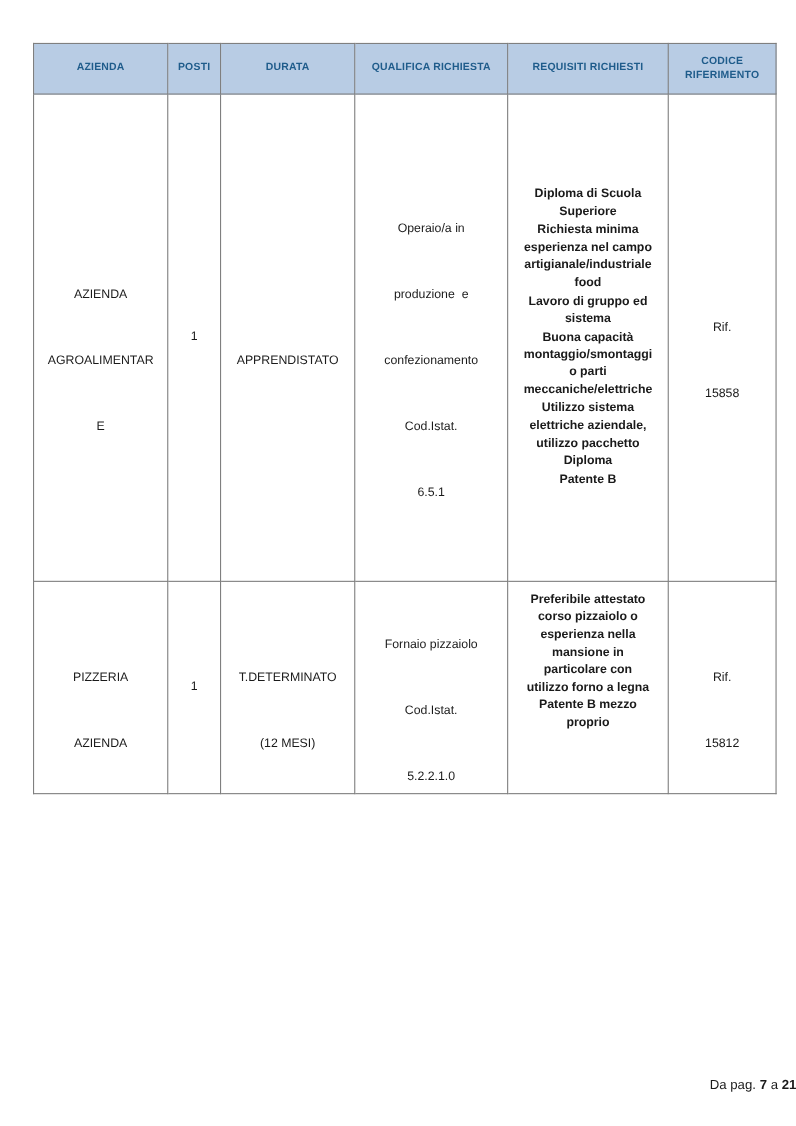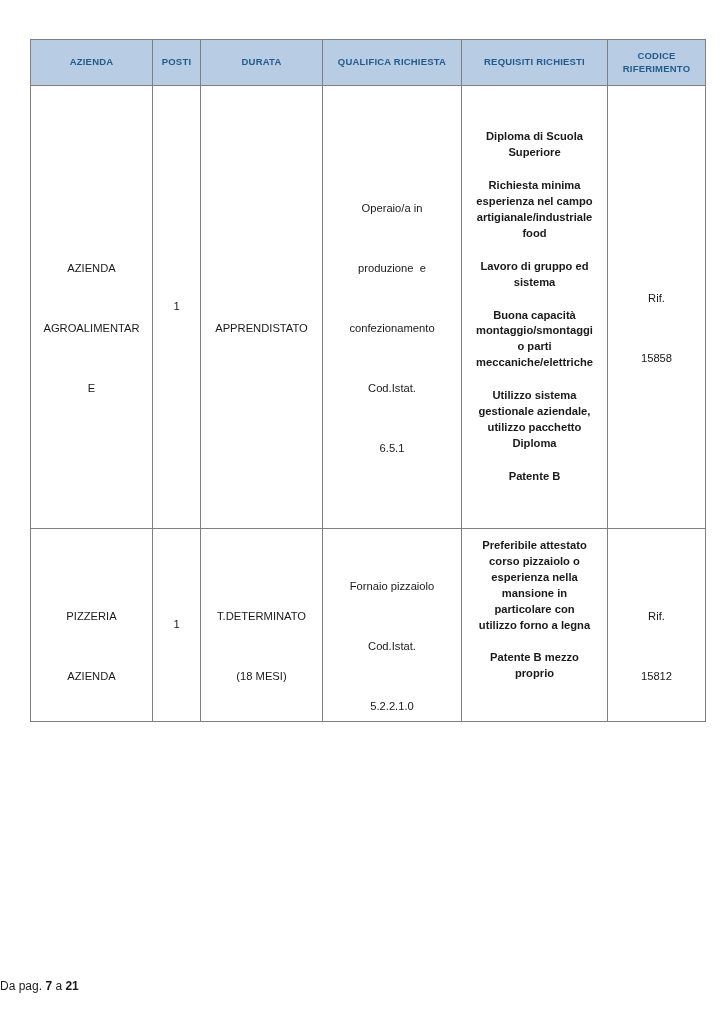--- a/index.html
+++ b/index.html
@@ -68,21 +68,21 @@
     padding: 6px 5px;
   }
   .cell-lines > div {
     white-space: pre;
     margin-top: 44px;
   }
   .cell-para {
     margin: 0;
   }
   .cell-para + .cell-para {
-    margin-top: 17px;
+    margin-top: 1px;
   }
   .cell-para > div {
     white-space: pre;
     font-weight: bold;
   }
 
   .row-1 td { height: 430px; }
   .row-2 td { height: 176px; }
 
   .cell-requisiti {
@@ -96,21 +96,21 @@
   .num-cell {
     font-size: 11.2px;
   }
 
   
   .page-footer {
     position: absolute;
     left: 0;
     top: 979px;
     width: 724px;
-    text-align: left;
+    text-align: right;
     font-size: 12px;
     color: #1a1a1a;
   }
   .page-footer .strong {
     font-weight: bold;
   }
 </style>
 </head>
 <body>
 
@@ -175,21 +175,21 @@
             <div>sistema</div>
           </div>
           <div class="cell-para">
             <div>Buona capacità</div>
             <div>montaggio/smontaggi</div>
             <div>o parti</div>
             <div>meccaniche/elettriche</div>
           </div>
           <div class="cell-para">
             <div>Utilizzo sistema</div>
-            <div>gestionale aziendale,</div>
+            <div>elettriche aziendale,</div>
             <div>utilizzo pacchetto</div>
             <div>Diploma</div>
           </div>
           <div class="cell-para">
             <div>Patente B</div>
           </div>
         </td>
         <td class="cell-lines">
           <div>Rif.</div>
           <div>15858</div>
@@ -197,21 +197,21 @@
       </tr>
 
       <tr class="row-2">
         <td class="cell-lines">
           <div>PIZZERIA</div>
           <div>AZIENDA</div>
         </td>
         <td class="num-cell">1</td>
         <td class="cell-lines">
           <div>T.DETERMINATO</div>
-          <div>(18 MESI)</div>
+          <div>(12 MESI)</div>
         </td>
         <td class="cell-lines">
           <div>Fornaio pizzaiolo</div>
           <div>Cod.Istat.</div>
           <div>5.2.2.1.0</div>
         </td>
         <td class="cell-requisiti">
           <div class="cell-para">
             <div>Preferibile attestato</div>
             <div>corso pizzaiolo o</div>

